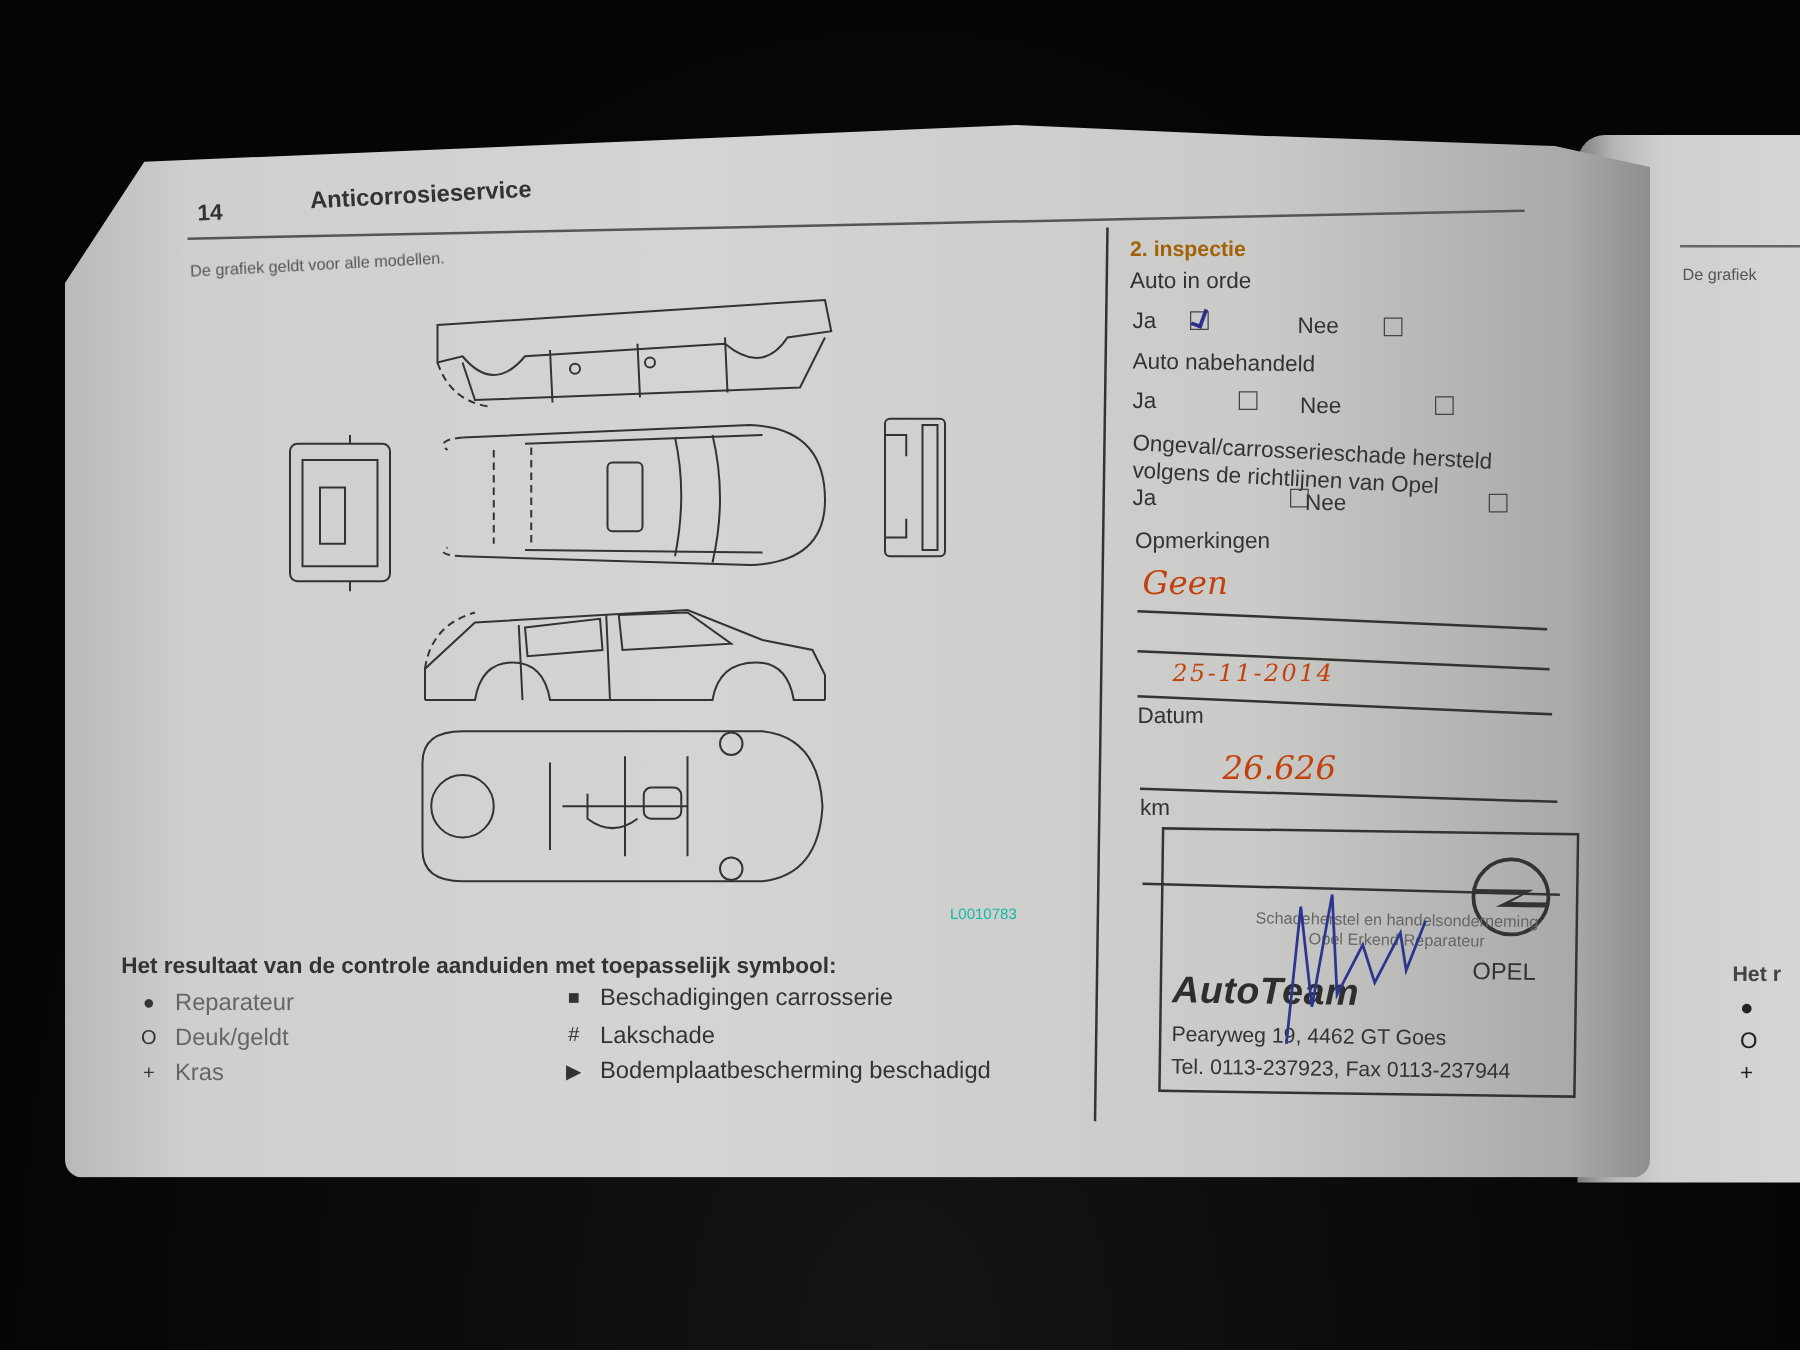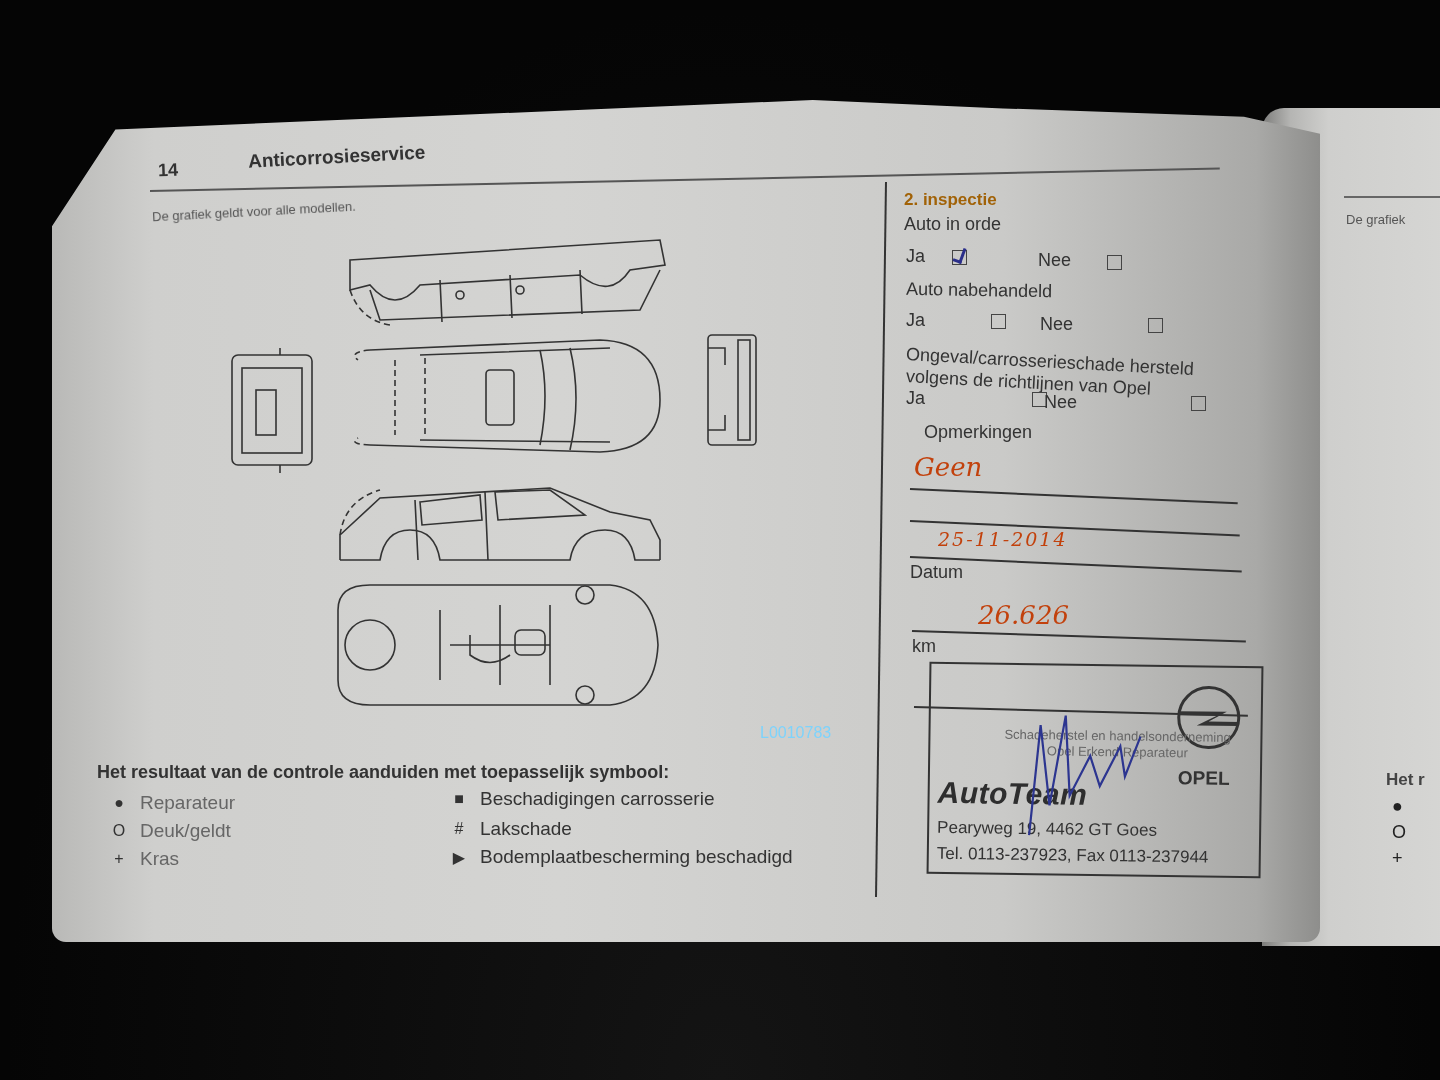--- a/index.html
+++ b/index.html
@@ -13,39 +13,39 @@
      border-radius:14px;}
   .page-right{position:absolute;left:1262px;top:108px;width:190px;height:838px;
      background:linear-gradient(90deg,#7d7d7b 0%,#b5b5b3 15%,#cfcfcd 35%,#d6d6d4 100%);
      border-top-left-radius:22px;}
   .abs{position:absolute;white-space:nowrap;}
   .page-num{left:158px;top:160px;font-weight:bold;font-size:18px;transform:rotate(-2deg);color:#333;}
   .page-title{left:248px;top:146px;font-weight:bold;font-size:19px;transform:rotate(-3deg);color:#333;}
   .header-rule{position:absolute;left:150px;top:190px;width:1070px;height:2px;background:#555;transform:rotate(-1.2deg);transform-origin:left;}
   .note{left:152px;top:204px;font-size:13px;color:#555;transform:rotate(-3deg);filter:blur(0.4px);}
   .divider{position:absolute;left:880px;top:182px;width:2px;height:715px;background:#333;transform:rotate(0.8deg);}
-  .diagram-code{left:760px;top:724px;font-size:16px;color:#7dd3fc;}
+  .diagram-code{left:760px;top:724px;font-size:12px;color:#14b8a6;}
   .legend-title{left:97px;top:762px;font-weight:bold;font-size:18px;color:#333;}
   .legend-row{position:absolute;font-size:19px;color:#333;display:flex;align-items:center;}
   .legend-row .sym{width:30px;display:inline-block;text-align:center;font-size:16px;}
   .legend-row .lbl{margin-left:6px;}
   .lg-l .lbl{color:#666;filter:blur(0.5px);}
   
   .form-h{left:904px;top:190px;font-weight:bold;font-size:17px;color:#a16207;}
   .form-t{font-size:18px;color:#333;}
   .cb{display:inline-block;width:13px;height:13px;border:1.6px solid #444;vertical-align:middle;position:relative;background:transparent;}
   .cb.checked::after{content:"";position:absolute;left:2px;top:-4px;width:6px;height:13px;border-right:3px solid #2b2f8a;border-bottom:3px solid #2b2f8a;transform:rotate(20deg);}
   .rule{position:absolute;height:2px;background:#333;transform-origin:left;}
   .hand{font-family:"DejaVu Serif",serif;font-style:italic;color:#c2410c;font-size:26px;}
   
   .stamp{position:absolute;left:928px;top:664px;width:330px;height:208px;border:2px solid #333;transform:rotate(0.8deg);}
   .stamp-tri{position:absolute;left:30px;top:10px;width:0;height:0;}
   .stamp-name{position:absolute;left:8px;top:112px;font-weight:bold;font-style:italic;font-size:30px;color:#2e2e2e;letter-spacing:0.5px;}
   .stamp-small{position:absolute;left:74px;top:62px;font-size:13px;color:#666;line-height:16px;text-align:center;}
-  .stamp-opel{position:absolute;left:248px;top:100px;font-weight:bold;font-size:19px;color:#333;text-align:right;}
+  .stamp-opel{position:absolute;left:248px;top:100px;font-weight:normal;font-size:19px;color:#333;text-align:right;}
   .stamp-addr{position:absolute;left:8px;top:154px;font-size:17px;color:#333;}
   .stamp-tel{position:absolute;left:8px;top:180px;font-size:17px;color:#333;}
   
   .rp-rule{position:absolute;left:1344px;top:196px;width:100px;height:2px;background:#666;}
   .rp-note{left:1346px;top:212px;font-size:13px;color:#555;filter:blur(0.5px);}
   .rp-legend{left:1386px;top:770px;font-weight:bold;font-size:17px;color:#444;filter:blur(0.4px);}
   .rp-sym{position:absolute;left:1392px;font-size:18px;color:#222;}
   svg .ln{stroke:#333;stroke-width:1.6;fill:none;}
   svg .dash{stroke:#333;stroke-width:1.6;fill:none;stroke-dasharray:6 4;}
 </style>
@@ -166,21 +166,21 @@
 <span class="abs form-t" style="left:1040px;top:314px;">Nee</span>
 <span class="abs cb" style="left:1090px;top:316px;"></span>
 
 <span class="abs form-t" style="left:906px;top:344px;transform:rotate(3deg);transform-origin:left;">Ongeval/carrosserieschade hersteld</span>
 <span class="abs form-t" style="left:906px;top:366px;transform:rotate(3deg);transform-origin:left;">volgens de richtlijnen van Opel</span>
 <span class="abs form-t" style="left:906px;top:388px;">Ja</span>
 <span class="abs cb" style="left:954px;top:390px;"></span>
 <span class="abs form-t" style="left:1044px;top:392px;">Nee</span>
 <span class="abs cb" style="left:1094px;top:394px;"></span>
 
-<span class="abs form-t" style="left:908px;top:422px;margin-left:16px;">Opmerkingen</span>
+<span class="abs form-t" style="left:908px;top:422px;">Opmerkingen</span>
 <span class="abs hand" style="left:914px;top:452px;">Geen</span>
 <div class="rule" style="left:910px;top:488px;width:328px;transform:rotate(2.5deg);"></div>
 <div class="rule" style="left:910px;top:520px;width:330px;transform:rotate(2.5deg);"></div>
 
 <span class="abs hand" style="left:938px;top:528px;font-size:19px;letter-spacing:2px;text-align:center;">25-11-2014</span>
 <div class="rule" style="left:910px;top:556px;width:332px;transform:rotate(2.5deg);"></div>
 <span class="abs form-t" style="left:910px;top:562px;">Datum</span>
 
 <span class="abs hand" style="left:978px;top:600px;">26.626</span>
 <div class="rule" style="left:912px;top:630px;width:334px;transform:rotate(1.8deg);"></div>

